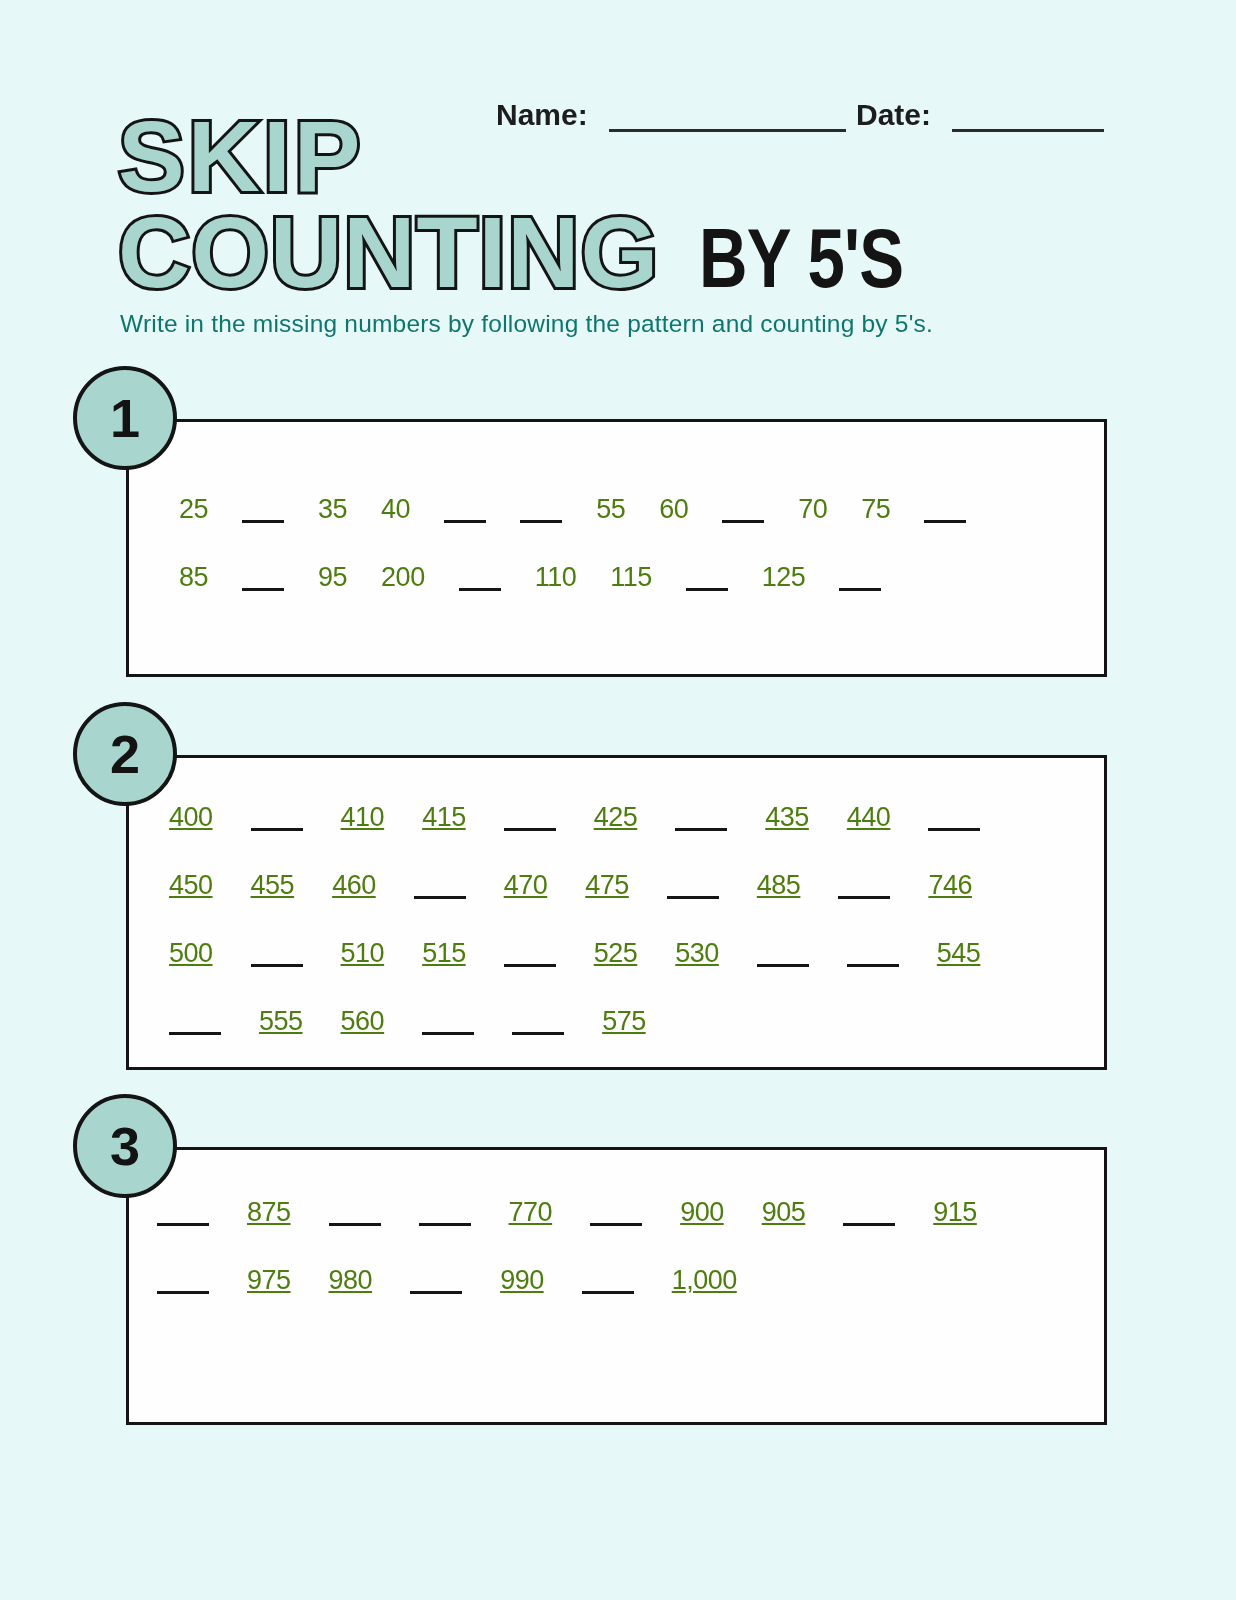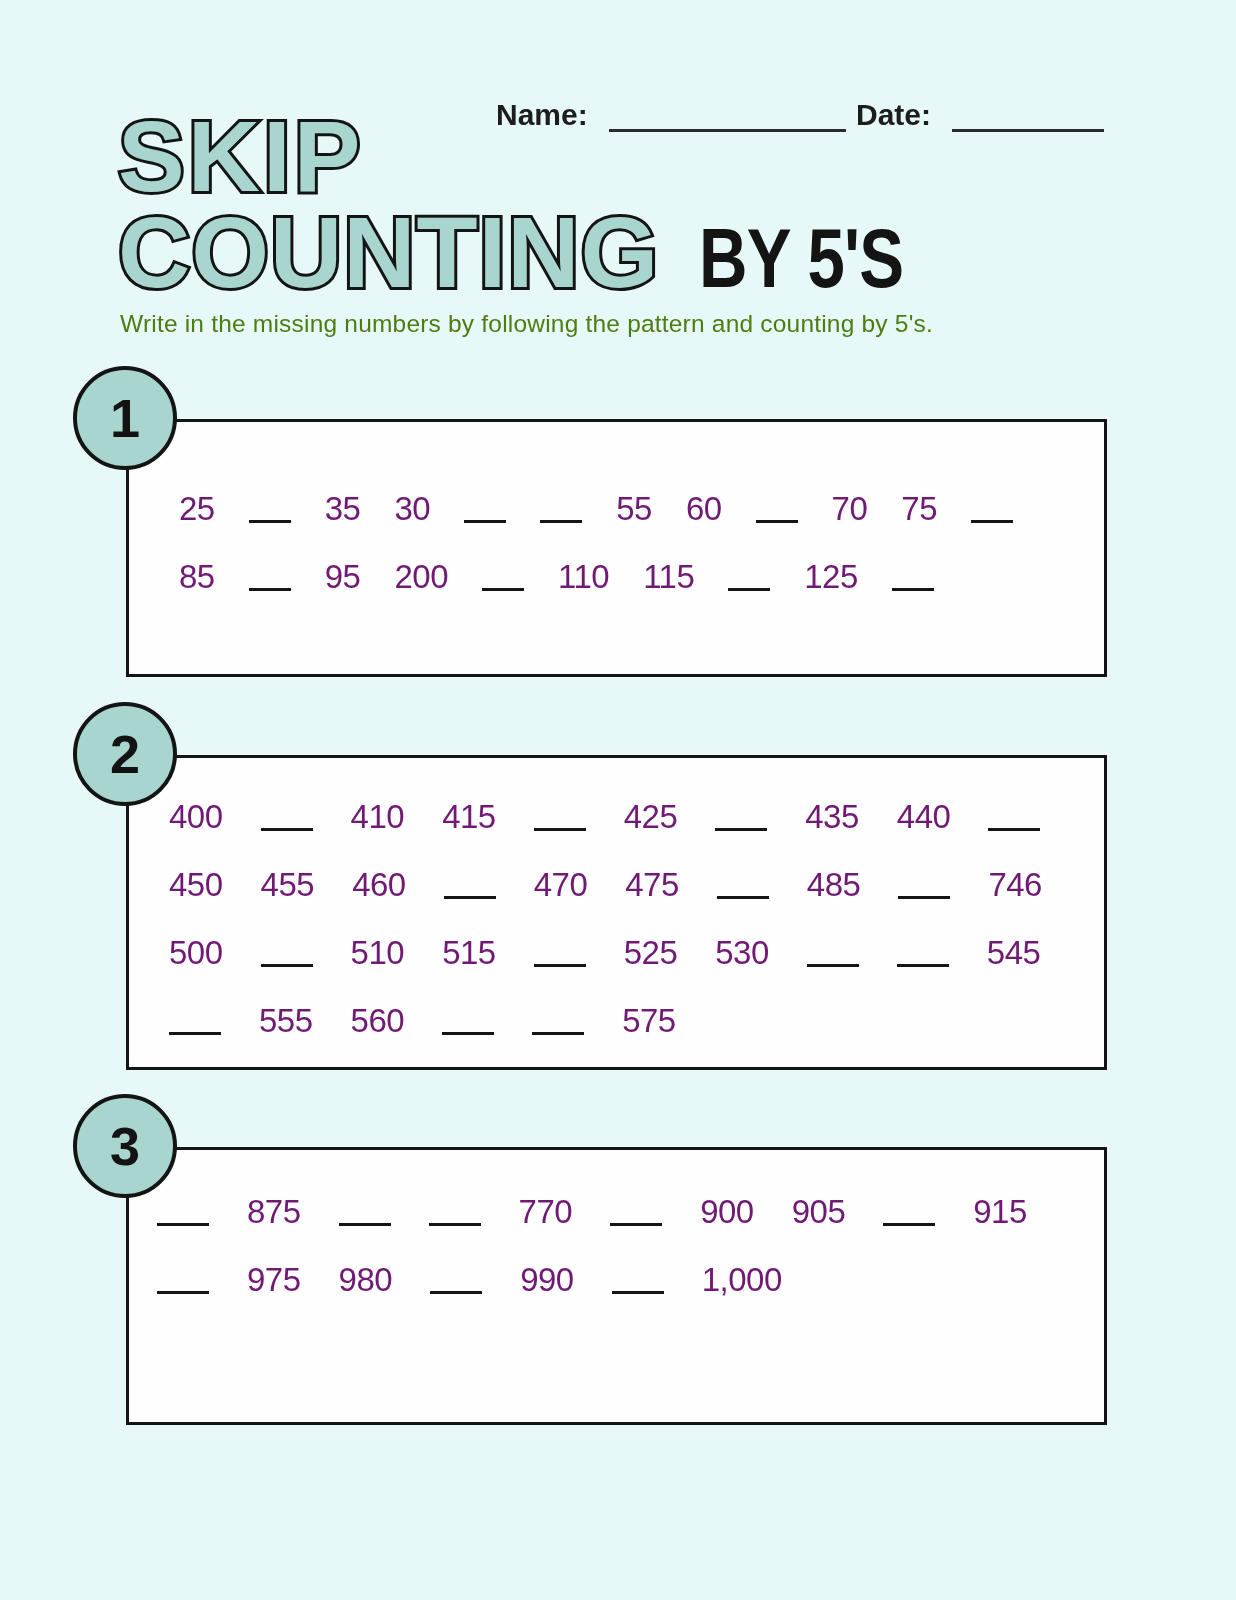--- a/index.html
+++ b/index.html
@@ -76,21 +76,21 @@
     transform-origin: left bottom;
     white-space: nowrap;
   }
 
   .instruction {
     position: absolute;
     left: 120px;
     top: 310px;
     font-size: 24.5px;
     letter-spacing: 0.2px;
-    color: #4d7c0f;
+    color: #0f766e;
   }
 
   
   .box {
     position: absolute;
     left: 126px;
     width: 981px;
     background: #fefefe;
     border: 3.5px solid #141414;
     box-sizing: border-box;
@@ -122,26 +122,26 @@
 
   .rows { display: flex; flex-direction: column; }
   .sec1 .rows { padding: 70px 0 0 50px; gap: 34px; }
   .sec2 .rows { padding: 42px 0 0 40px; gap: 34px; }
   .sec3 .rows { padding: 45px 0 0 28px; gap: 34px; }
 
   .row {
     display: flex;
     align-items: flex-end;
     gap: 34px;
-    font-size: 33px;
+    font-size: 27px;
     line-height: 34px;
-    color: #701a75;
+    color: #4d7c0f;
     white-space: nowrap;
   }
-  .sec2 .row, .sec3 .row { gap: 38px; }
+  .sec2 .row, .sec3 .row { gap: 38px; text-decoration: underline; }
   .sec3 .row:nth-child(3) { margin-left: 112px; }
 
   .num { letter-spacing: -0.5px; }
   .blank {
     height: 4px;
     width: 42px;
     border-bottom: 3.5px solid #151515;
     margin-bottom: 3px;
   }
   .sec2 .blank, .sec3 .blank { width: 52px; }
@@ -171,21 +171,21 @@
   <div id="sections">
       <section class="box sec1">
         <div class="badge">
           <span class="badge-num">1</span>
         </div>
         <div class="rows">
           <div class="row">
             <span class="num">25</span>
             <span class="blank"></span>
             <span class="num">35</span>
-            <span class="num">30</span>
+            <span class="num">40</span>
             <span class="blank"></span>
             <span class="blank"></span>
             <span class="num">55</span>
             <span class="num">60</span>
             <span class="blank"></span>
             <span class="num">70</span>
             <span class="num">75</span>
             <span class="blank"></span>
           </div>
           <div class="row">

